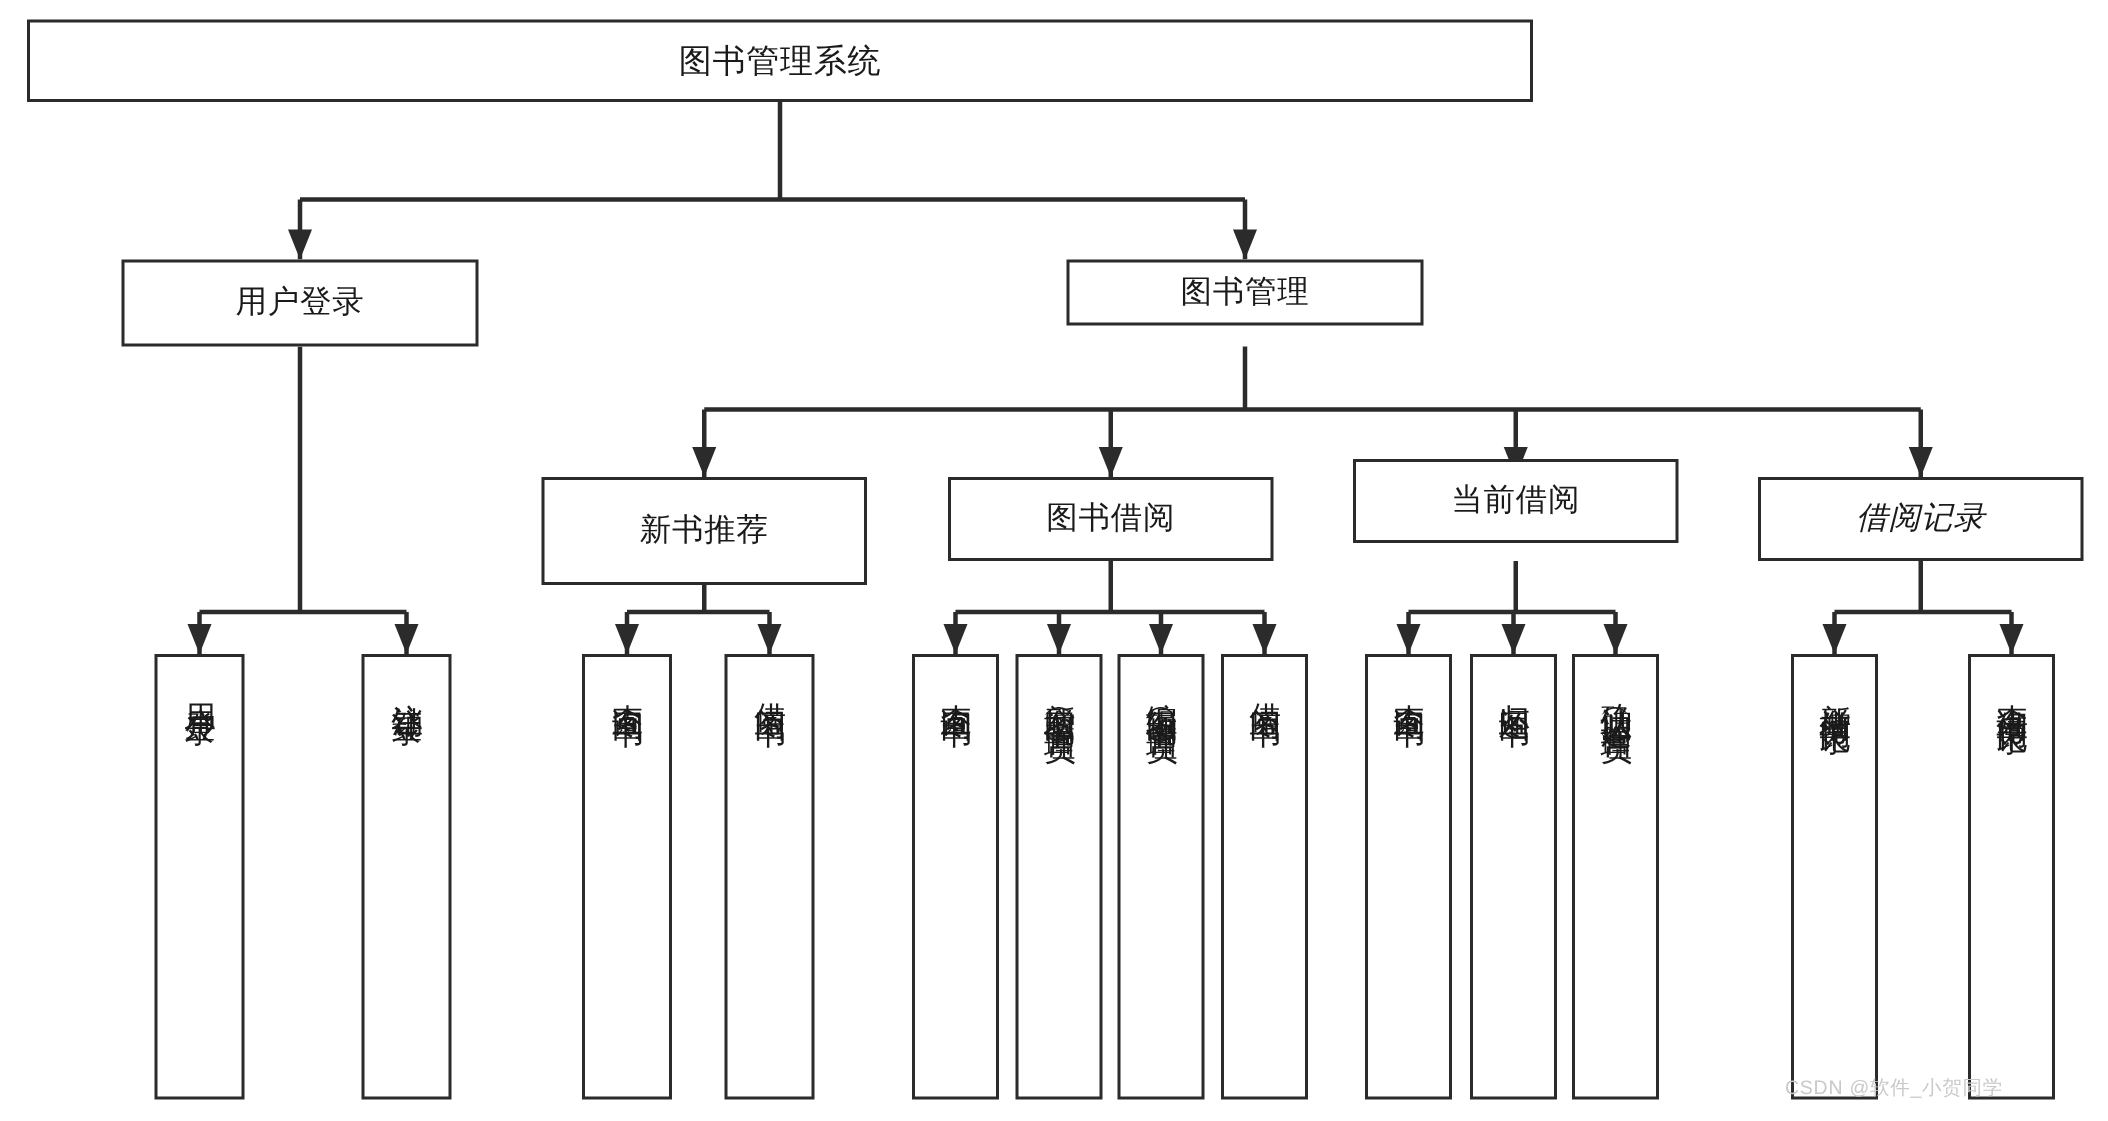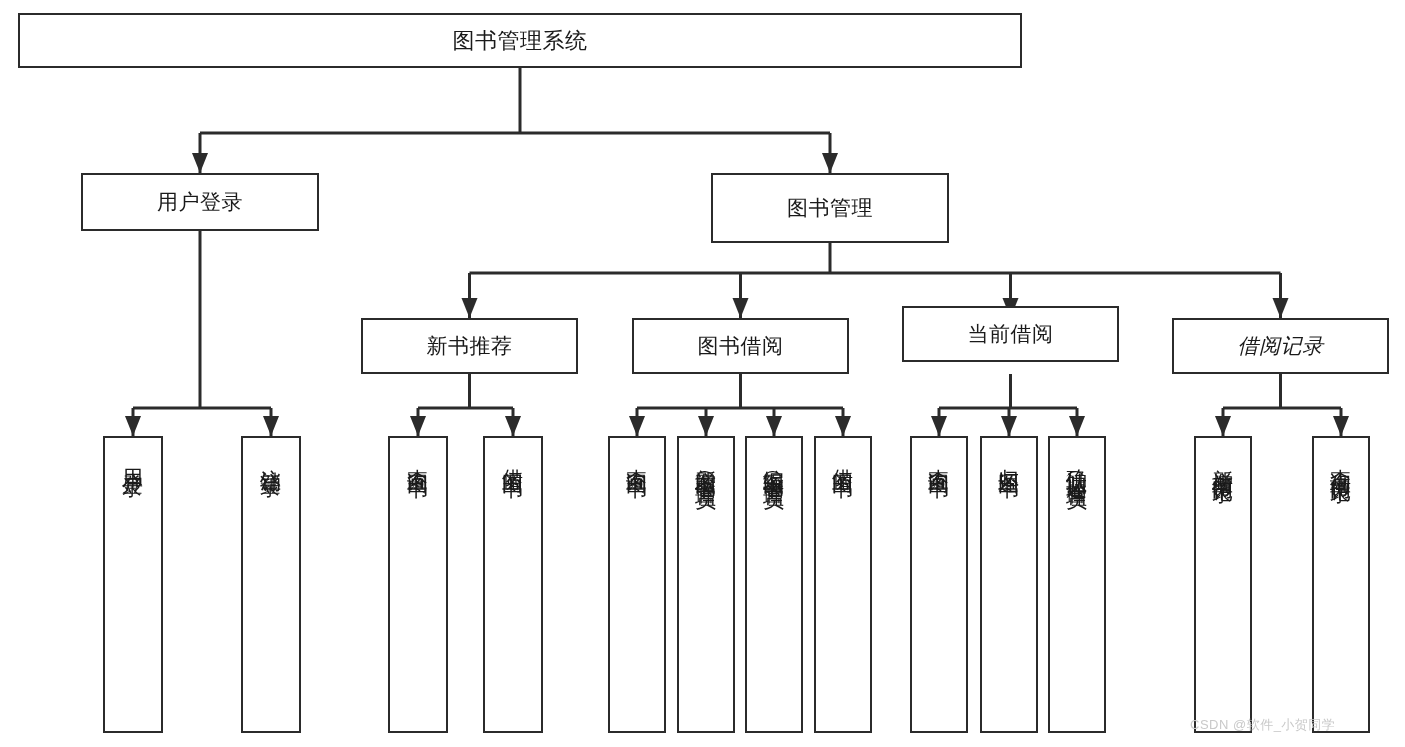--- a/index.html
+++ b/index.html
@@ -128,24 +128,24 @@
       <line x1="1341" y1="408" x2="1341" y2="436" stroke="#2b2b2b" stroke-width="3"></line>
       <polygon points="1333,416 1349,416 1341,436" fill="#2b2b2b"></polygon>
     </svg>
   <div id="nodes">
       <div class="node horiz root" style="left: 18px; top: 13px; width: 1004px; height: 55px;">
         <span class="node-label">图书管理系统</span>
       </div>
       <div class="node horiz" style="left: 81px; top: 173px; width: 238px; height: 58px;">
         <span class="node-label">用户登录</span>
       </div>
-      <div class="node horiz" style="left: 711px; top: 173px; width: 238px; height: 70px;">
+      <div class="node horiz" style="left: 711px; top: 173px; width: 238px; height: 44px;">
         <span class="node-label">图书管理</span>
       </div>
-      <div class="node horiz" style="left: 361px; top: 318px; width: 217px; height: 56px;">
+      <div class="node horiz" style="left: 361px; top: 318px; width: 217px; height: 72px;">
         <span class="node-label">新书推荐</span>
       </div>
       <div class="node horiz" style="left: 632px; top: 318px; width: 217px; height: 56px;">
         <span class="node-label">图书借阅</span>
       </div>
       <div class="node horiz" style="left: 902px; top: 306px; width: 217px; height: 56px;">
         <span class="node-label">当前借阅</span>
       </div>
       <div class="node horiz" style="left: 1172px; top: 318px; width: 217px; height: 56px; font-style: italic;">
         <span class="node-label">借阅记录</span>

